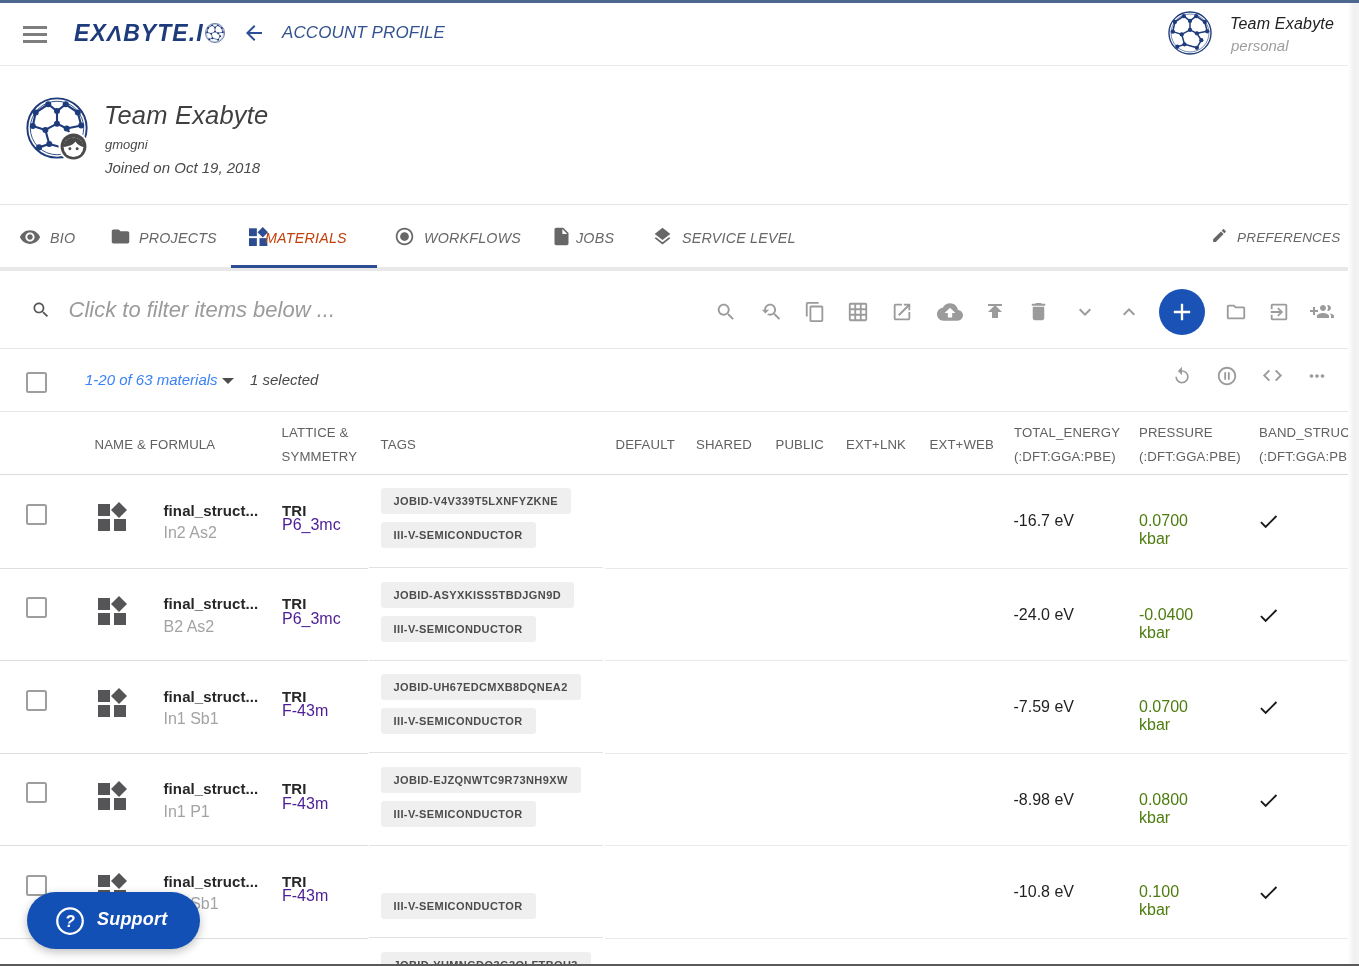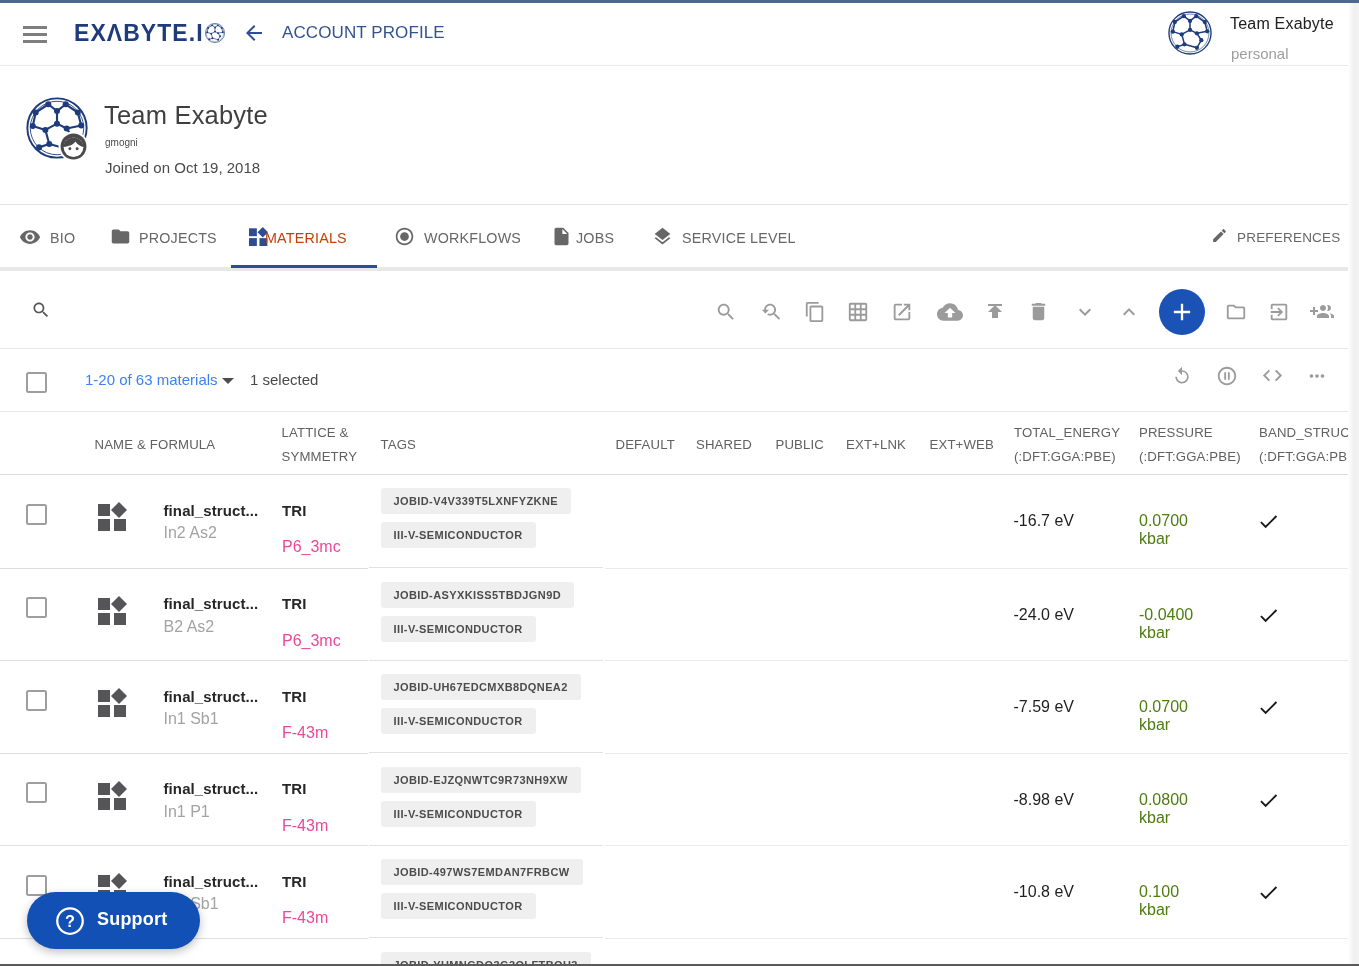--- a/index.html
+++ b/index.html
@@ -1,31 +1,31 @@
 <!DOCTYPE html>
 <html><head>
 <meta charset="utf-8">
 <style>
 * { margin:0; padding:0; box-sizing:border-box; }
 html,body { width:1359px; height:966px; overflow:hidden; background:#fff;
   font-family:"Liberation Sans", sans-serif; }
 #page { position:relative; width:1359px; height:966px; overflow:hidden; background:#fff; }
-.abs { position:absolute; }
+.abs { position:absolute;font-style:italic; }
 
 #topbar { left:0; top:0; width:1359px; height:2.5px; background:#4d6890; }
 #header { left:0; top:2.5px; width:1359px; height:63px; background:#fff; border-bottom:1px solid #e7eaee; }
 .hbar { left:23px; width:24px; height:3.4px; background:#7e7e7e; }
 #logotext { left:74px; top:20px; font-size:23px; font-weight:bold; color:#1e3b7c; letter-spacing:1.05px; }
 #acctprof { left:282px; top:23px; font-size:17px; color:#33538f; letter-spacing:0.1px; }
 #hdr-name { left:1230px; top:14.5px; font-size:16px; color:#212121; letter-spacing:0.2px; }
-#hdr-personal { left:1231px; top:37px; font-size:15px; color:#9e9e9e;margin-top:8px; }
+#hdr-personal { left:1231px; top:37px; font-size:15px; color:#9e9e9e; }
 
 #profile { left:0; top:66.5px; width:1359px; height:138px; background:#fff; border-bottom:1px solid #e4e4e4; }
 #p-name { left:104px; top:101px; font-size:25.5px; color:#3f3f3f; letter-spacing:0.2px; }
-#p-user { left:105px; top:137px; font-size:10px; color:#4a4a4a; }
+#p-user { left:105px; top:137px; font-size:13px; color:#4a4a4a; }
 #p-join { left:105px; top:159px; font-size:15px; color:#4a4a4a;text-align:right; }
 
 #tabs { left:0; top:204.5px; width:1359px; height:62px; background:#fff; }
 .tablbl { top:229.5px; font-size:14.3px; color:#676767; letter-spacing:0.2px; }
 #tab-underline { left:231px; top:264.5px; width:146px; height:3.5px; background:#2d4d92; z-index:3;}
 #grayband { left:0; top:266.5px; width:1359px; height:4px; background:#e8e8e8; }
 
 #filter { left:0; top:270.5px; width:1359px; height:78.5px; background:#fff; border-bottom:1px solid #e8e8e8; }
 #filter-ph { left:68.5px; top:297px; font-size:22px; color:#9b9b9b; }
 #fab { left:1159px; top:289px; width:46px; height:46px; border-radius:50%; background:#1a52b6; }
@@ -38,21 +38,21 @@
 #thead { left:0; top:412.5px; width:1359px; height:62.5px; background:#fff; border-bottom:1px solid #dcdcdc; }
 .th { position:absolute; font-size:13.2px; color:#616161; letter-spacing:0.15px; line-height:24px; }
 
 .row { position:absolute; left:0; width:1165px; height:92.7px; background:#fff; }
 .rb1 { position:absolute; left:0; bottom:0; width:368px; height:1px; background:#dedede; }
 .rb3 { position:absolute; left:369px; bottom:0.5px; width:234px; height:1px; background:#e2e2e2; }
 .rb2 { position:absolute; left:604.5px; bottom:0; width:754.5px; height:1px; background:#eaeaea; }
 .rname { position:absolute; left:163.5px; top:26.5px; font-size:15px; font-weight:bold; color:#272727; letter-spacing:0.1px; }
 .rform { position:absolute; left:163.5px; top:49px; font-size:16px; color:#a3a3a3; }
 .rlat  { position:absolute; left:282px; top:26.5px; font-size:15px; font-weight:bold; color:#272727; letter-spacing:0.1px; }
-.rsym  { position:absolute; left:282px; top:63px; font-size:16px; color:#ec4899; }
+.rsym  { position:absolute; left:282px; top:41px; font-size:16px; color:#4c1d95; }
 .tag { position:absolute; left:380.5px; height:26px; line-height:26px; border-radius:3px;
   background:#efefef; padding:0 13px; font-size:11px; font-weight:bold; color:#4c4c4c;
   letter-spacing:0.4px; white-space:nowrap; }
 .tag1 { top:13px; } .tag2 { top:47px; }
 .ren { position:absolute; left:1013.5px; top:37px; font-size:16px; color:#1f1f1f; }
 .rpr { position:absolute; left:1139px; top:37px; font-size:16px; color:#4d7c0f; }
 
 #support { left:27px; top:891.5px; width:173px; height:57.5px; border-radius:29px;
   background:#1350b5; box-shadow:0 3px 10px rgba(0,0,0,0.25); z-index:10; }
 #support .stxt { position:absolute; left:70px; top:17px; font-size:18px; font-weight:bold; color:#fff; letter-spacing:0.2px; }
@@ -226,20 +226,21 @@
   <div class="abs tablbl" style="left:682px">SERVICE LEVEL</div>
   <svg class="ic" style="left:1211px;top:227px" width="17" height="17" viewBox="0 0 24 24" fill="#676767">
       <path d="M3 17.25V21h3.75L17.81 9.94l-3.75-3.75L3 17.25zM20.71 7.04c.39-.39.39-1.02 0-1.41l-2.34-2.34c-.39-.39-1.02-.39-1.41 0l-1.83 1.83 3.75 3.75 1.83-1.83z"></path>
     </svg>
   <div class="abs tablbl" style="left:1237px;font-size:13.5px">PREFERENCES</div>
 
   <div class="abs" id="filter"></div>
   <svg class="ic" style="left:31px;top:300px" width="20" height="20" viewBox="0 0 24 24" fill="#565656">
       <path d="M15.5 14h-.79l-.28-.27C15.41 12.59 16 11.11 16 9.5 16 5.91 13.09 3 9.5 3S3 5.91 3 9.5 5.91 16 9.5 16c1.61 0 3.09-.59 4.23-1.57l.27.28v.79l5 4.99L20.49 19l-4.99-5zm-6 0C7.01 14 5 11.99 5 9.5S7.01 5 9.5 5 14 7.01 14 9.5 11.99 14 9.5 14z"></path>
     </svg>
+  <div class="abs" id="filter-ph">Click to filter items below ...</div>
   <div id="toolicons">
       <svg class="ic" style="left:715px;top:301px" width="22" height="22" viewBox="0 0 24 24" fill="#9b9b9b">
         <path d="M15.5 14h-.79l-.28-.27C15.41 12.59 16 11.11 16 9.5 16 5.91 13.09 3 9.5 3S3 5.91 3 9.5 5.91 16 9.5 16c1.61 0 3.09-.59 4.23-1.57l.27.28v.79l5 4.99L20.49 19l-4.99-5zm-6 0C7.01 14 5 11.99 5 9.5S7.01 5 9.5 5 14 7.01 14 9.5 11.99 14 9.5 14z"></path>
       </svg>
       <svg class="ic" style="left:760px;top:301px" width="22" height="22" viewBox="0 0 24 24" fill="#9b9b9b">
         <path d="M17.01 14h-.8l-.27-.27c.98-1.14 1.57-2.61 1.57-4.23 0-3.59-2.91-6.5-6.5-6.5s-6.5 3-6.5 6.5H2l3.84 4 4.16-4H6.51C6.51 7 8.53 5 11.01 5s4.5 2.01 4.5 4.5c0 2.48-2.02 4.5-4.5 4.5-.65 0-1.26-.14-1.82-.38L7.71 15.1c.97.57 2.09.9 3.3.9 1.61 0 3.08-.59 4.22-1.57l.27.27v.79l5.01 4.99L22 19l-4.99-5z"></path>
       </svg>
       <svg class="ic" style="left:804px;top:301px" width="22" height="22" viewBox="0 0 24 24" fill="#9b9b9b">
         <path d="M16 1H4c-1.1 0-2 .9-2 2v14h2V3h12V1zm3 4H8c-1.1 0-2 .9-2 2v14c0 1.1.9 2 2 2h11c1.1 0 2-.9 2-2V7c0-1.1-.9-2-2-2zm0 16H8V7h11v14z"></path>
       </svg>
@@ -412,21 +413,20 @@
         <svg class="mat2" style="position:absolute;left:98px;top:27px" width="29" height="29" viewBox="0 0 29 29" fill="#555557">
           <rect x="0" y="2" width="12" height="12"></rect>
           <rect x="0" y="17" width="12" height="12"></rect>
           <rect x="16" y="17" width="12" height="12"></rect>
           <polygon points="21,0 29,8 21,16 13,8"></polygon>
         </svg>
         <div class="rname">final_struct...</div>
         <div class="rform">In1 Sb1</div>
         <div class="rlat">TRI</div>
         <div class="rsym">F-43m</div>
-        <div class="tag tag1">JOBID-497WS7EMDAN7FRBCW</div>
         <div class="tag tag2">III-V-SEMICONDUCTOR</div>
         <div class="ren">-10.8 eV</div>
         <div class="rpr">0.100 kbar</div>
         <svg style="position:absolute;left:1257px;top:35px" width="23" height="23" viewBox="0 0 24 24" fill="#1a1a1a">
           <path d="M9 16.17L4.83 12l-1.42 1.41L9 19 21 7l-1.41-1.41z"></path>
         </svg>
         <div class="rb1"></div>
         <div class="rb3"></div>
         <div class="rb2"></div>
       </div>

